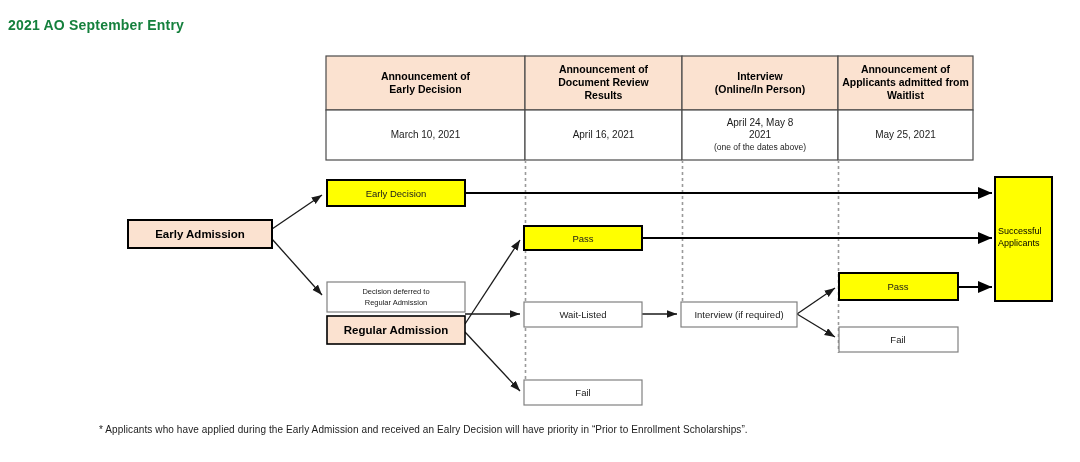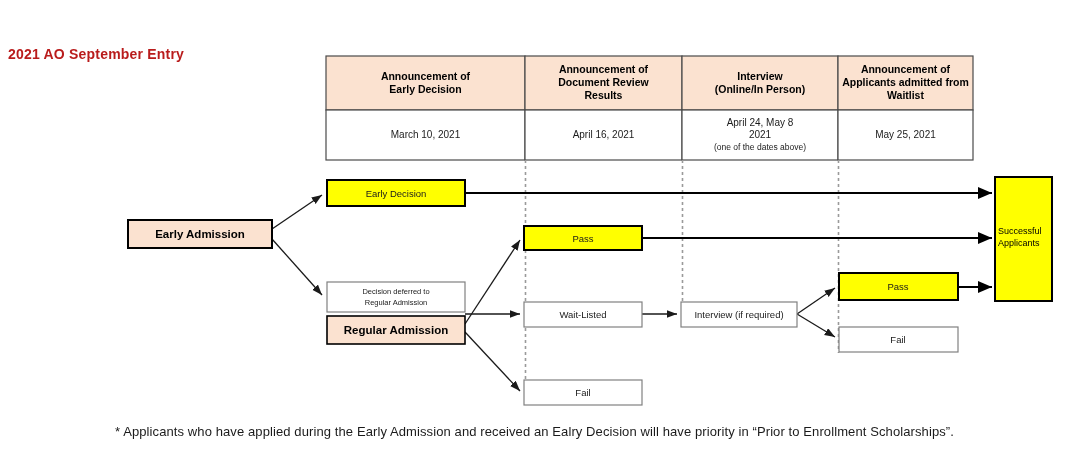--- a/index.html
+++ b/index.html
@@ -15,23 +15,22 @@
     overflow: hidden;
     position: relative;
   }
   #page-title {
     position: absolute;
     left: 8px;
     top: 17px;
     font-size: 14px;
     font-weight: bold;
     letter-spacing: 0.2px;
-    color: #b91c1c;
+    color: #15803d;
     white-space: nowrap;
-    margin-top: 29px;
   }
   #diagram {
     position: absolute;
     left: 0;
     top: 0;
   }
   .box-text {
     font-family: "Liberation Sans", sans-serif;
     text-anchor: middle;
     dominant-baseline: middle;
@@ -66,23 +65,23 @@
     font-size: 7.5px;
     fill: #1b1b1b;
   }
   .node-final {
     font-size: 9px;
     fill: #000;
     text-anchor: start;
   }
   .footnote {
     position: absolute;
-    left: 115px;
+    left: 99px;
     top: 424px;
-    font-size: 13px;
+    font-size: 10px;
     color: #1b1b1b;
     white-space: nowrap;
     letter-spacing: 0.1px;
   }
 </style>
 </head>
 <body>
 
 <div id="page-title">2021 AO September Entry</div>
 

